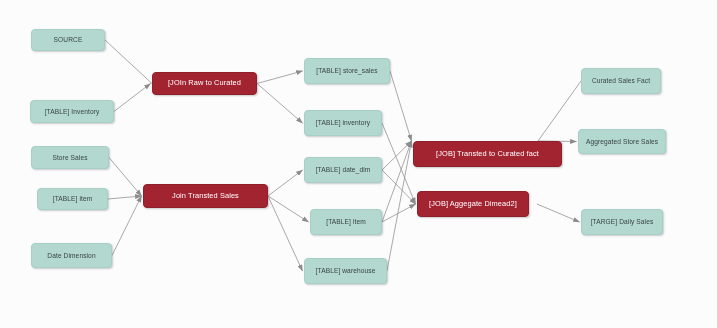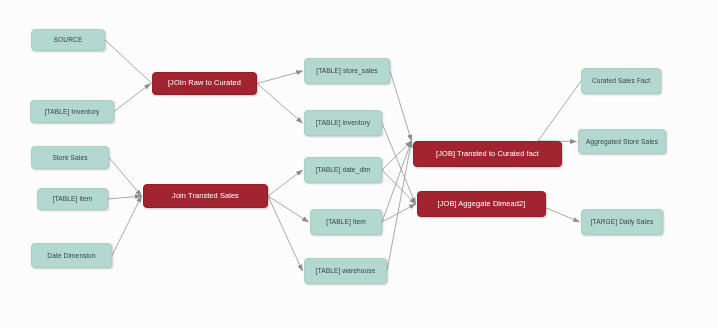--- a/index.html
+++ b/index.html
@@ -122,21 +122,21 @@
       </div>
       <div class="node dataset" style="left: 310px; top: 209px; width: 72px; height: 26px;">
         <span class="node-label">[TABLE] item</span>
       </div>
       <div class="node dataset" style="left: 304px; top: 258px; width: 83px; height: 26px;">
         <span class="node-label">[TABLE] warehouse</span>
       </div>
       <div class="node job" style="left: 413px; top: 128px; width: 149px; height: 26px; margin-top: 13px;">
         <span class="node-label">[JOB] Transted to Curated fact</span>
       </div>
-      <div class="node job" style="left: 417px; top: 191px; width: 129px; height: 26px;">
+      <div class="node job" style="left: 417px; top: 191px; width: 112px; height: 26px;">
         <span class="node-label">[JOB] Aggegate Dimead2]</span>
       </div>
       <div class="node dataset" style="left: 581px; top: 68px; width: 80px; height: 26px;">
         <span class="node-label">Curated Sales Fact</span>
       </div>
       <div class="node dataset" style="left: 578px; top: 129px; width: 88px; height: 25px;">
         <span class="node-label">Aggregated Store Sales</span>
       </div>
       <div class="node dataset" style="left: 581px; top: 209px; width: 82px; height: 26px;">
         <span class="node-label">[TARGE] Daily Sales</span>

